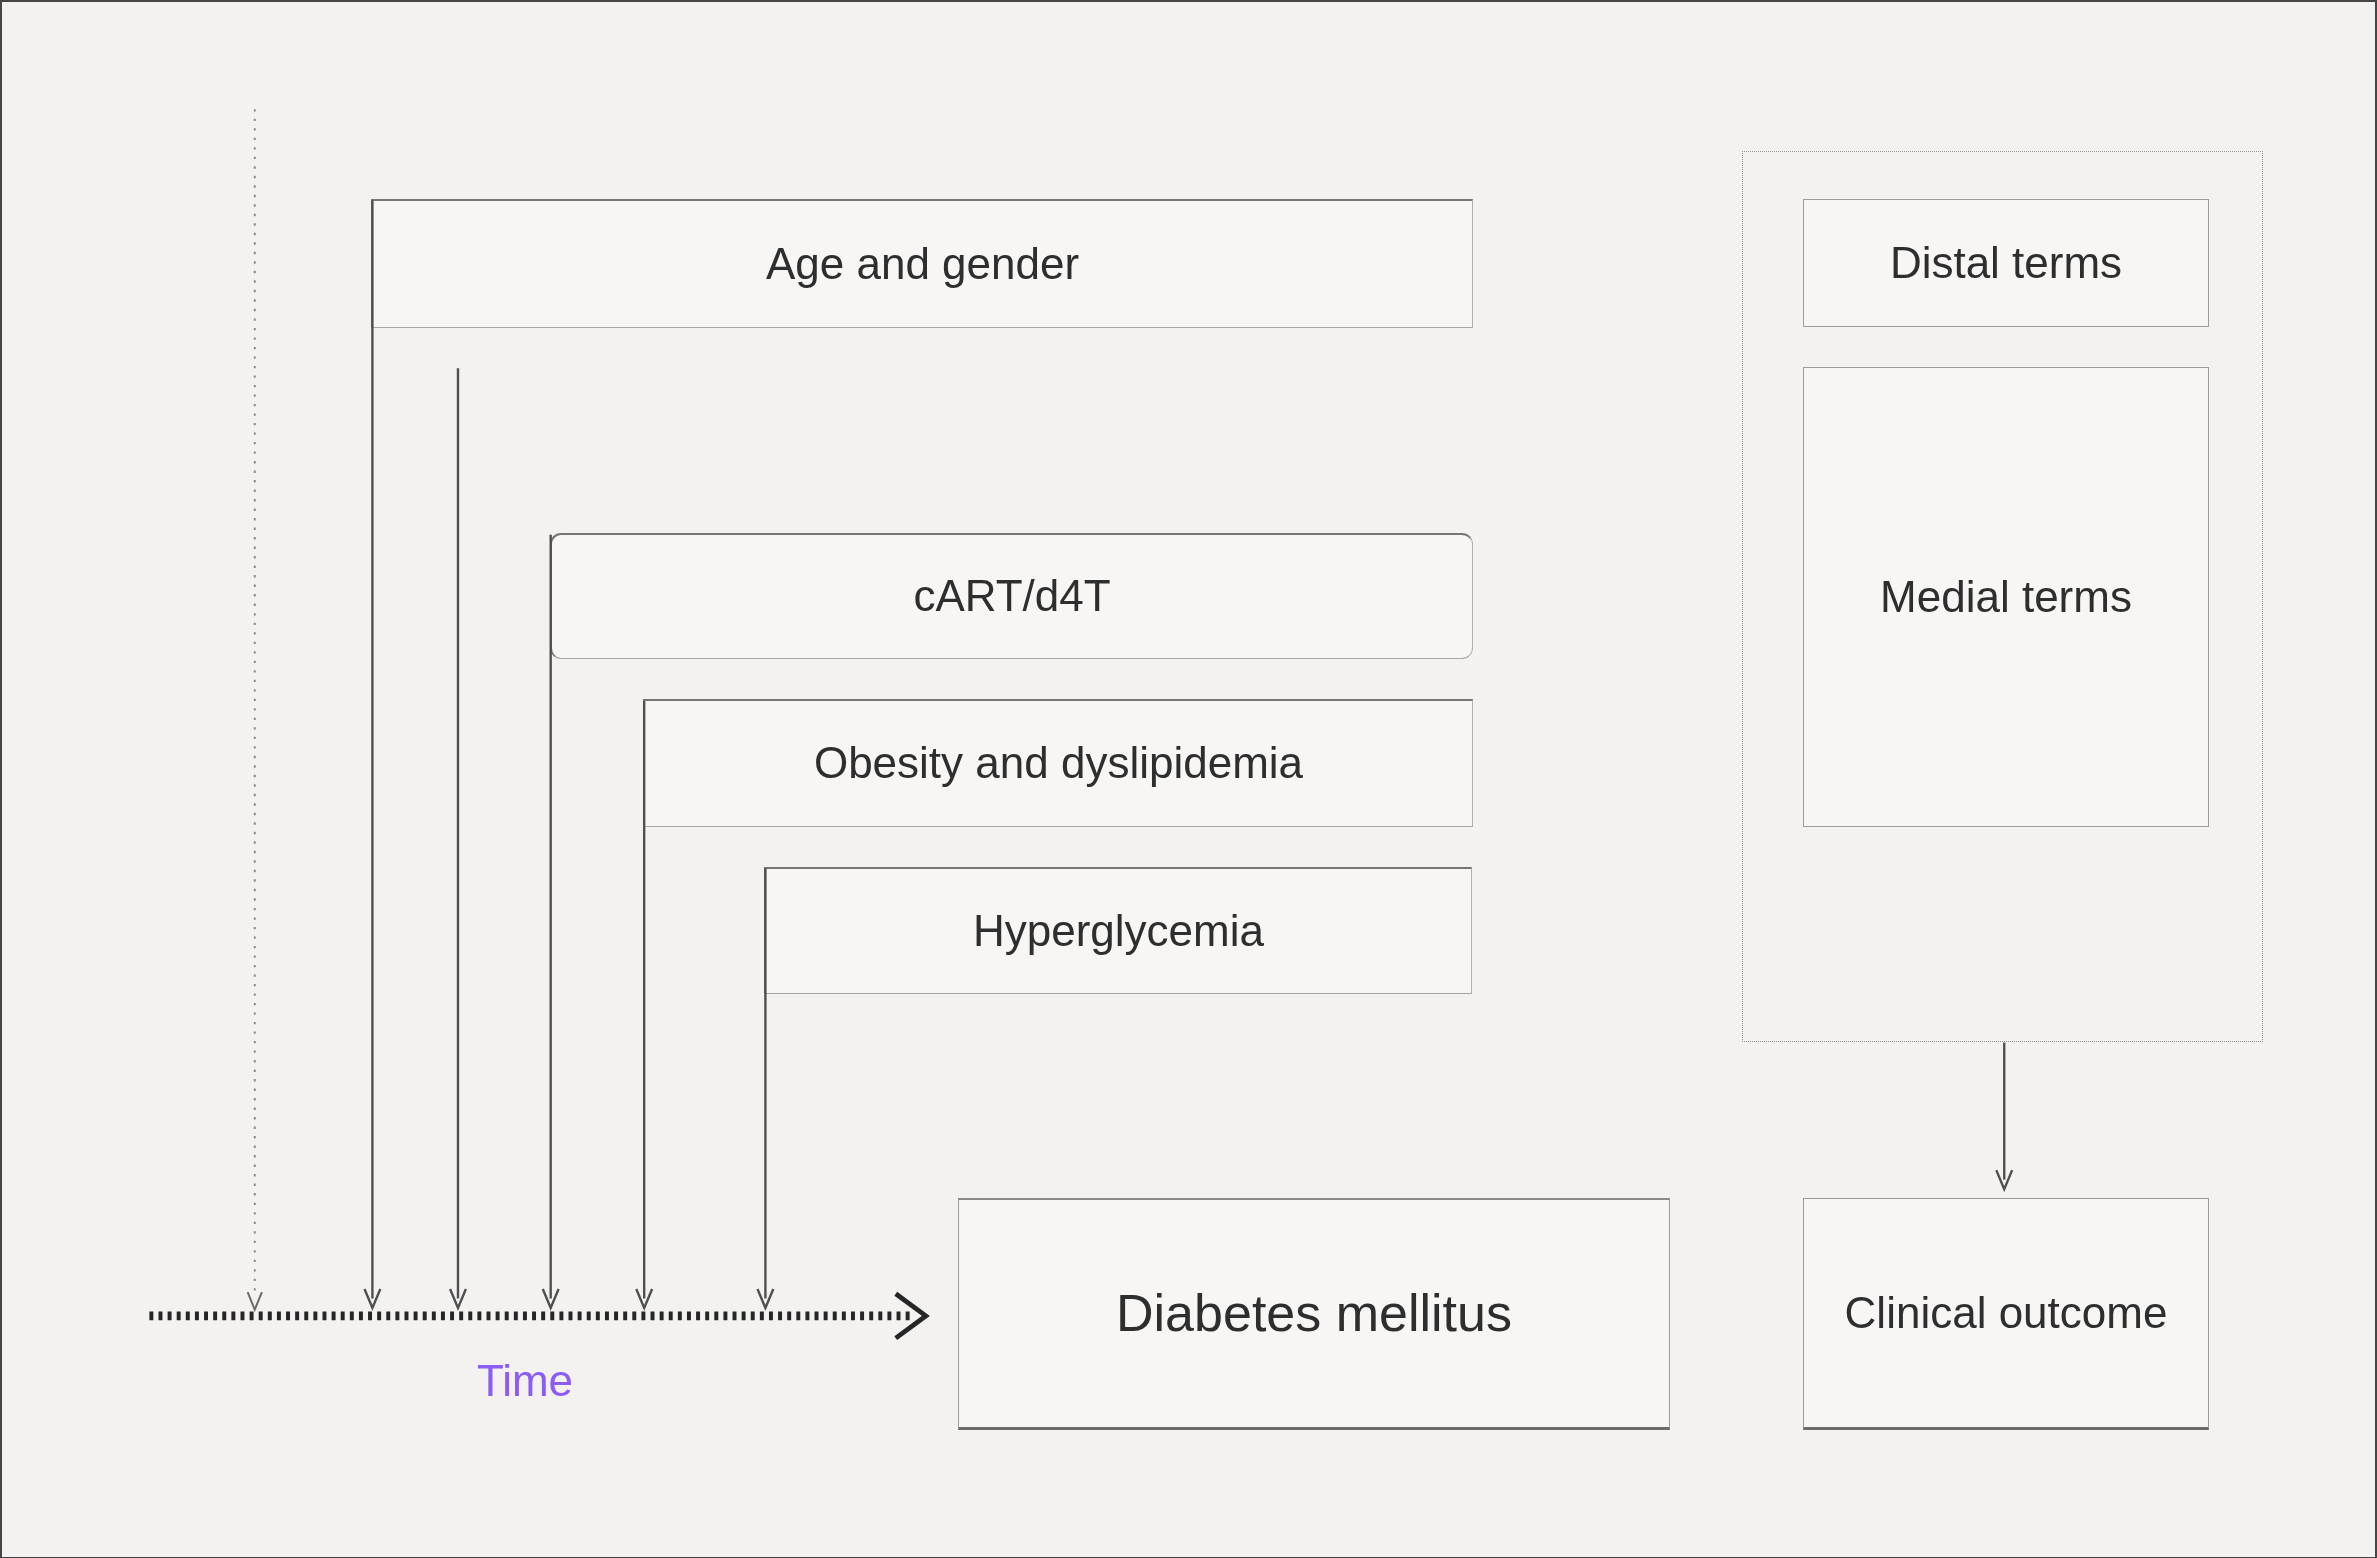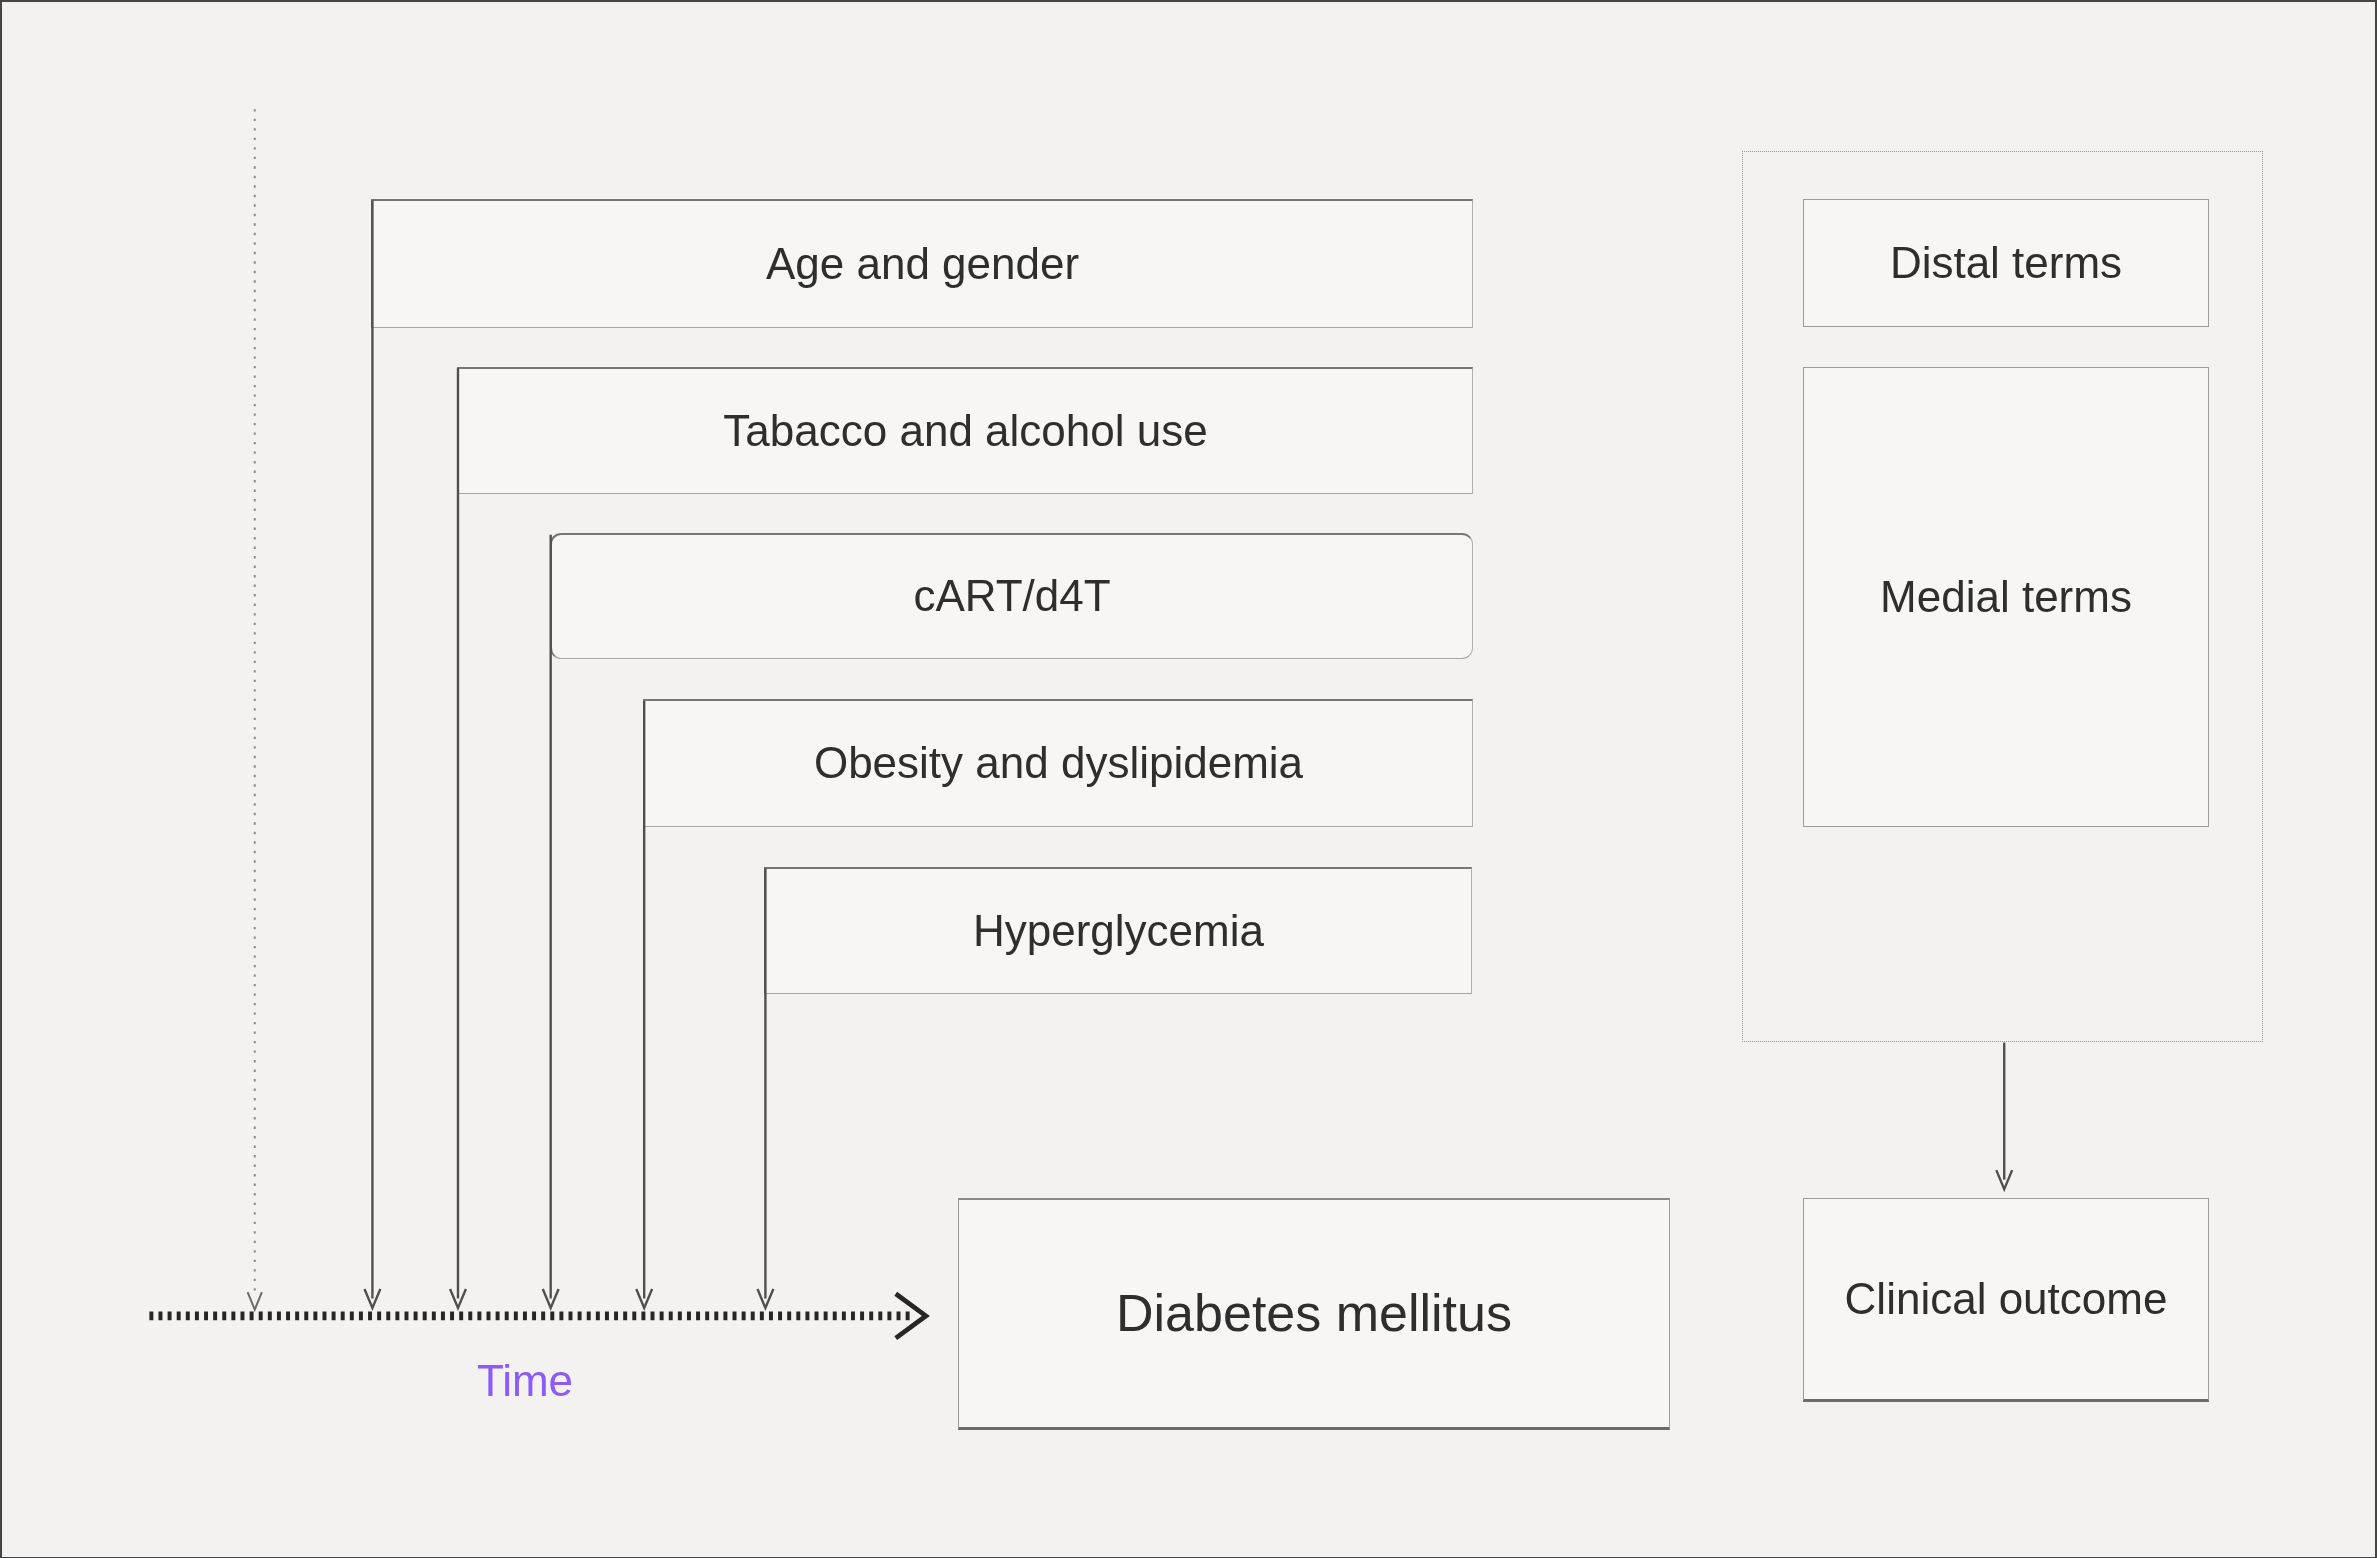--- a/index.html
+++ b/index.html
@@ -70,23 +70,20 @@
 </style>
 </head>
 <body>
 
 <div class="canvas">
 
   <div class="box stair" style="left:369px;top:197px;width:1102px;height:129px;">
     <span>Age and gender</span>
   </div>
 
-  <div class="box stair" style="left:455px;top:365px;width:1016px;height:127px;">
-    <span>Tabacco and alcohol use</span>
-  </div>
 
   <div class="box stair" style="left:548px;top:531px;width:923px;height:126px;border-radius:11px;">
     <span>cART/d4T</span>
   </div>
 
   <div class="box stair" style="left:641px;top:697px;width:830px;height:128px;">
     <span>Obesity and dyslipidemia</span>
   </div>
 
   <div class="box stair" style="left:762px;top:865px;width:708px;height:127px;">
@@ -103,21 +100,21 @@
 
   <div class="box term" style="left:1801px;top:197px;width:406px;height:128px;">
     <span>Distal terms</span>
   </div>
 
   <div class="box term" style="left:1801px;top:365px;width:406px;height:460px;">
     <span>Medial terms</span>
   </div>
 
 
-  <div class="box term clinical" style="left:1801px;top:1196px;width:406px;height:204px;">
+  <div class="box term clinical" style="left:1801px;top:1196px;width:406px;height:232px;">
     <span>Clinical outcome</span>
   </div>
 
   <svg class="overlay" viewBox="0 0 3000 1967">
 
     <line x1="319" y1="135" x2="319" y2="1628" stroke="#8a8a8a" stroke-width="2.5" stroke-dasharray="3 9"></line>
     <polyline points="310,1628 319,1650 328,1628" fill="none" stroke="#6a6a6a" stroke-width="2.5"></polyline>
 
     <line x1="467.5" y1="250" x2="467.5" y2="1636" stroke="#4f4f4f" stroke-width="3"></line>
     <polyline points="457.5,1624 467.5,1648 477.5,1624" fill="none" stroke="#4f4f4f" stroke-width="3"></polyline>

